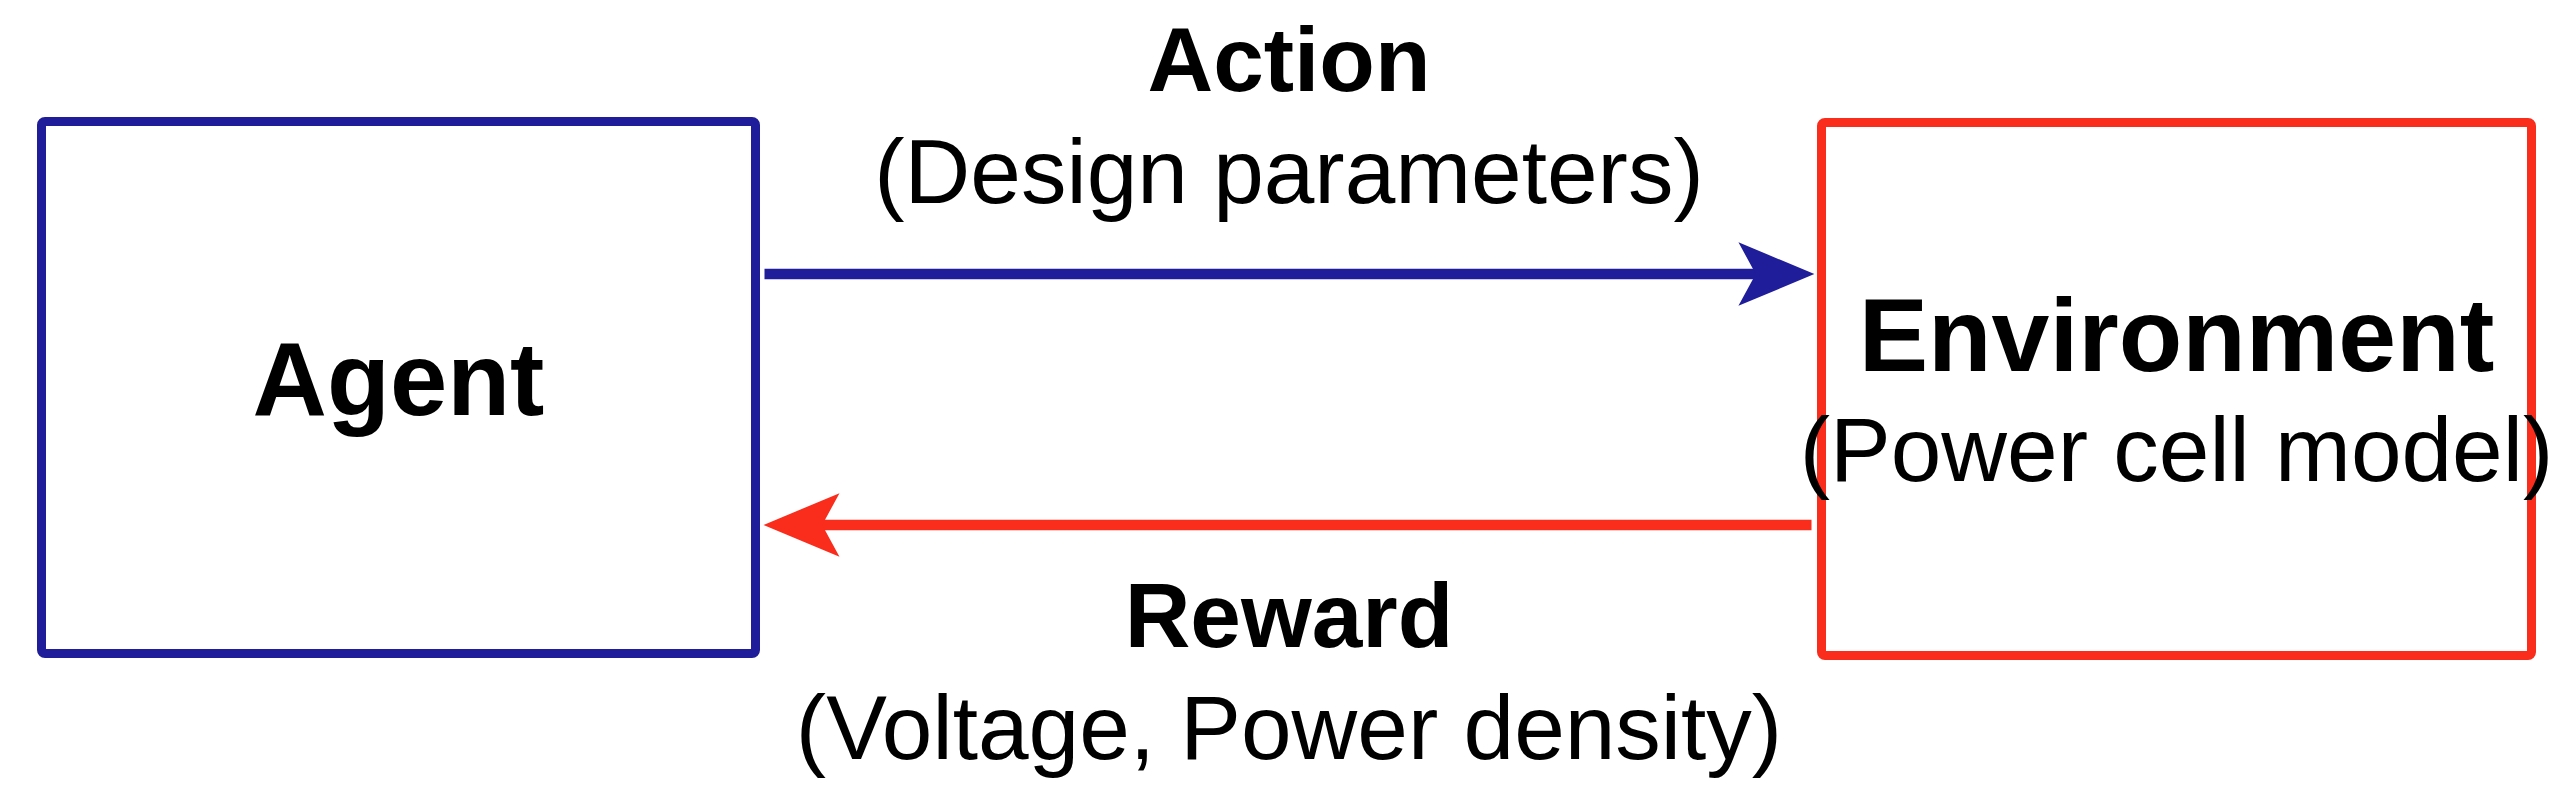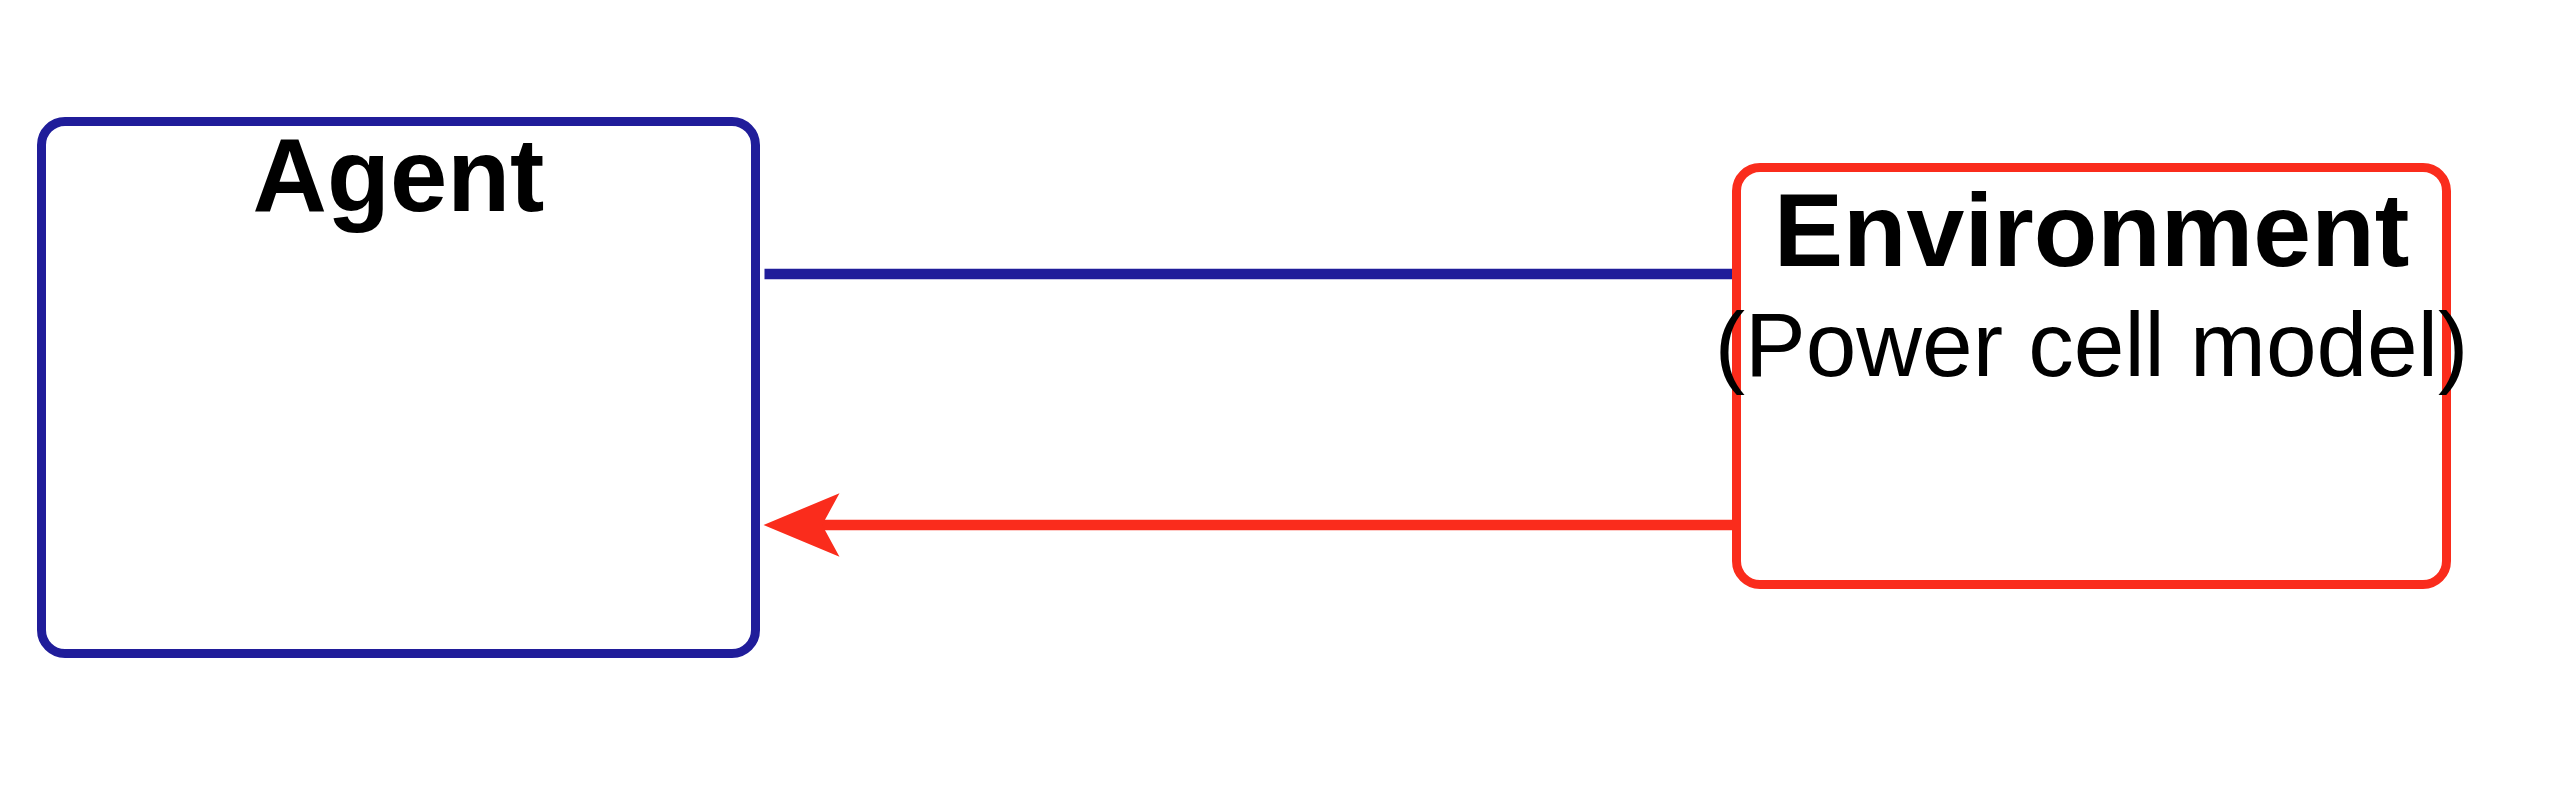--- a/index.html
+++ b/index.html
@@ -19,35 +19,35 @@
   .canvas{
     position:relative;
     width:2576px;
     height:798px;
     background:var(--bg-color);
     overflow:hidden;
   }
   .node{
     position:absolute;
     box-sizing:border-box;
-    border-radius:28px;
+    border-radius:8px;
     background:var(--bg-color);
     display:flex;
     flex-direction:column;
     align-items:center;
+    justify-content:center;
     text-align:center;
   }
   .node-agent{
     left:37px; top:117px; width:723px; height:541px;
     border:9.6px solid var(--agent-color);
   }
   .node-env{
-    left:1732px; top:118px; width:719px; height:426px;
+    left:1817px; top:118px; width:719px; height:542px;
     border:9.6px solid var(--env-color);
-    margin-top:45px;
   }
   .node-title{
     font-weight:bold;
     font-size:103px;
     line-height:1.12;
     white-space:nowrap;
   }
   .node-agent .node-title{ transform:translateY(-7.7px); }
   .node-env .node-title{ font-size:104px; }
   .node-subtitle{
@@ -103,16 +103,24 @@
 
   <div class="node node-agent">
     <div class="node-title">Agent</div>
   </div>
 
   <div class="node node-env">
     <div class="node-title">Environment</div>
     <div class="node-subtitle">(Power cell model)</div>
   </div>
 
+  <div class="edge-labels edge-labels-action">
+    <div class="edge-title">Action</div>
+    <div class="edge-subtitle">(Design parameters)</div>
+  </div>
 
+  <div class="edge-labels edge-labels-reward">
+    <div class="edge-title">Reward</div>
+    <div class="edge-subtitle">(Voltage, Power density)</div>
+  </div>
 
 </div>
 
 
 </body></html>

